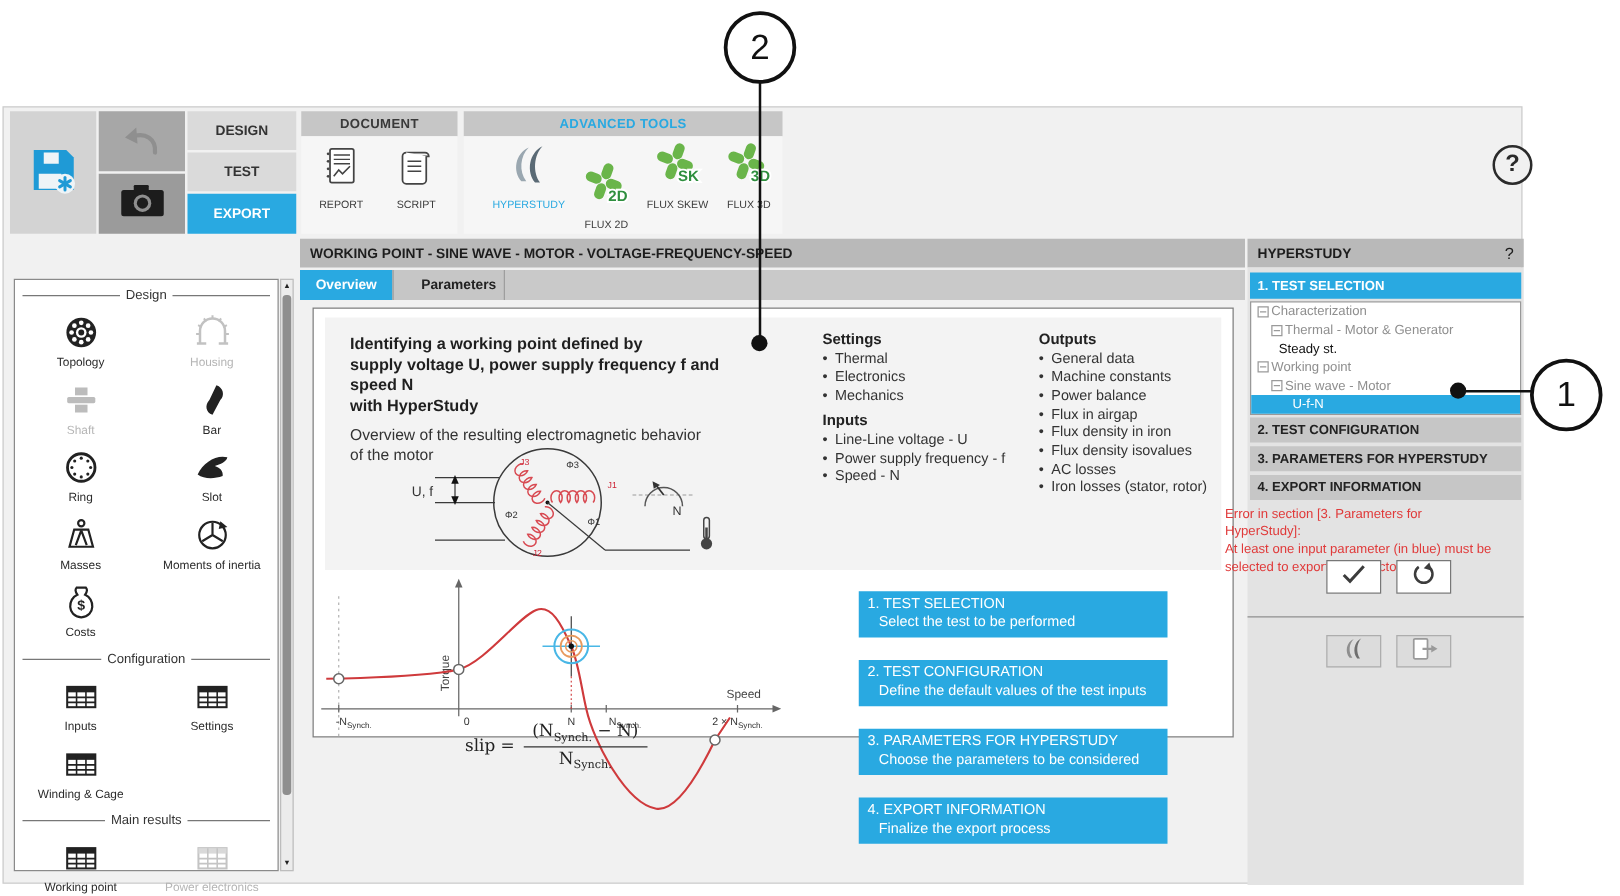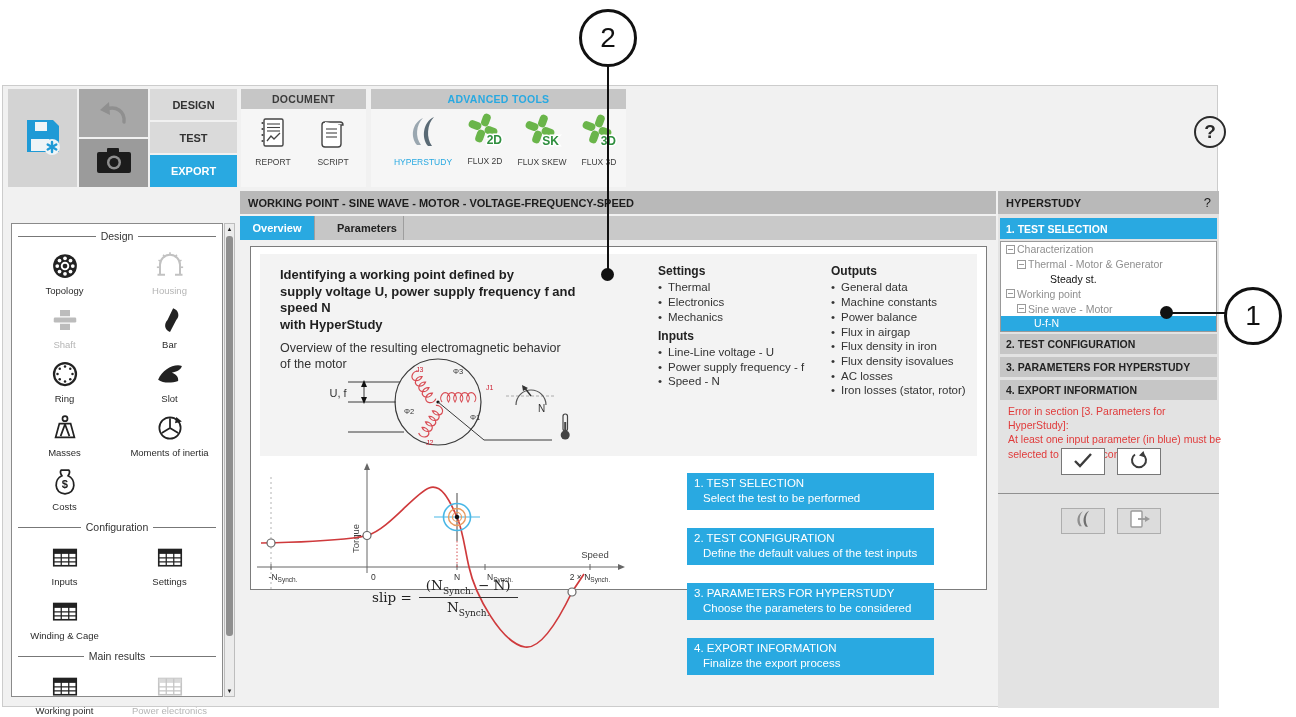--- a/index.html
+++ b/index.html
@@ -60,21 +60,21 @@
 
   
   .rp-bar{position:absolute;left:997px;width:217px;height:20px;display:flex;align-items:center;font-size:10.5px;font-weight:bold;padding-left:6px;box-sizing:border-box;background:#c6c6c6;color:#222;}
   .rp-bar.blue{background:#29a9e1;color:#fff;height:21px;}
   .tree{position:absolute;left:997px;top:155px;width:217px;height:91px;background:#fff;border:1px solid #999;box-sizing:border-box;font-size:10.5px;}
   .trow{height:14.8px;display:flex;align-items:center;color:#8f8f8f;white-space:nowrap;}
   .trow.black{color:#111;}
   .trow.sel{background:#29a9e1;color:#fff;}
   .expander{display:inline-block;width:7px;height:7px;border:1px solid #9a9a9a;margin-right:2px;position:relative;flex:none;}
   .expander:after{content:"";position:absolute;left:1px;top:3px;width:5px;height:1px;background:#9a9a9a;}
-  .err{position:absolute;left:1005px;top:318px;width:214px;font-size:10.5px;color:#e03a3a;line-height:1.35;}
+  .err{position:absolute;left:977px;top:318px;width:214px;font-size:10.5px;color:#e03a3a;line-height:1.35;}
   .sqbtn{position:absolute;width:44px;height:27px;background:#fff;border:1px solid #777;box-sizing:border-box;display:flex;align-items:center;justify-content:center;}
   .sqbtn.gray{background:#dcdcdc;border-color:#adadad;height:26px;}
   .divider{position:absolute;left:995px;top:492px;width:221px;height:1px;background:#909090;}
 
   
   .callout{position:absolute;width:52px;height:52px;border:3px solid #111;border-radius:50%;background:#fff;display:flex;align-items:center;justify-content:center;font-size:28px;color:#111;z-index:50;}
   .cline{position:absolute;background:#111;z-index:49;}
   .cdot{position:absolute;width:13px;height:13px;background:#111;border-radius:50%;z-index:49;}
 </style>
 </head>
@@ -172,21 +172,21 @@
     <div class="grp-body" style="left:368px;top:23px;width:255px;height:78px;"></div>
     <div class="toolitem" style="left:384px;top:28px;width:72px;">
       <span>
         <svg width="42" height="36" viewBox="0 0 42 36">
           <path d="M15,31 C8,23 10,9 21,4 C14,11 13,23 19,31 Z" fill="#9aa7b0"></path>
           <path d="M26,32 C19,24 21,8 32,3 C25,10 24,24 30,32 Z" fill="#5a6a75"></path>
         </svg>
       </span>
       <span class="lbl blue">HYPERSTUDY</span>
     </div>
-    <div class="toolitem" style="left:458px;top:27px;width:48px;">
+    <div class="toolitem" style="left:458px;top:44px;width:48px;">
       <span>
         <svg width="42" height="36" viewBox="0 0 42 36">
           <g transform="translate(19,15)" fill="#6ab54a">
             <rect x="-4" y="-15" width="8" height="13" rx="4" transform="rotate(20)"></rect>
             <rect x="-4" y="-15" width="8" height="13" rx="4" transform="rotate(110)"></rect>
             <rect x="-4" y="-15" width="8" height="13" rx="4" transform="rotate(200)"></rect>
             <rect x="-4" y="-15" width="8" height="13" rx="4" transform="rotate(290)"></rect>
           </g>
           <text x="38" y="31" text-anchor="end" font-size="12" font-weight="bold" fill="#2f8f3f" stroke="#ffffff" stroke-width="3" paint-order="stroke">2D</text>
         </svg>
@@ -622,21 +622,21 @@
 
     <div class="tree">
       <div class="trow" style="padding-left:5px;">
           <span class="expander"></span>
           <span>Characterization</span>
         </div>
       <div class="trow" style="padding-left:16px;">
           <span class="expander"></span>
           <span>Thermal - Motor &amp; Generator</span>
         </div>
-      <div class="trow black" style="padding-left:49px;">
+      <div class="trow black" style="padding-left:22px;">
           <span>Steady st.</span>
         </div>
       <div class="trow" style="padding-left:5px;">
           <span class="expander"></span>
           <span>Working point</span>
         </div>
       <div class="trow" style="padding-left:16px;">
           <span class="expander"></span>
           <span>Sine wave - Motor</span>
         </div>

